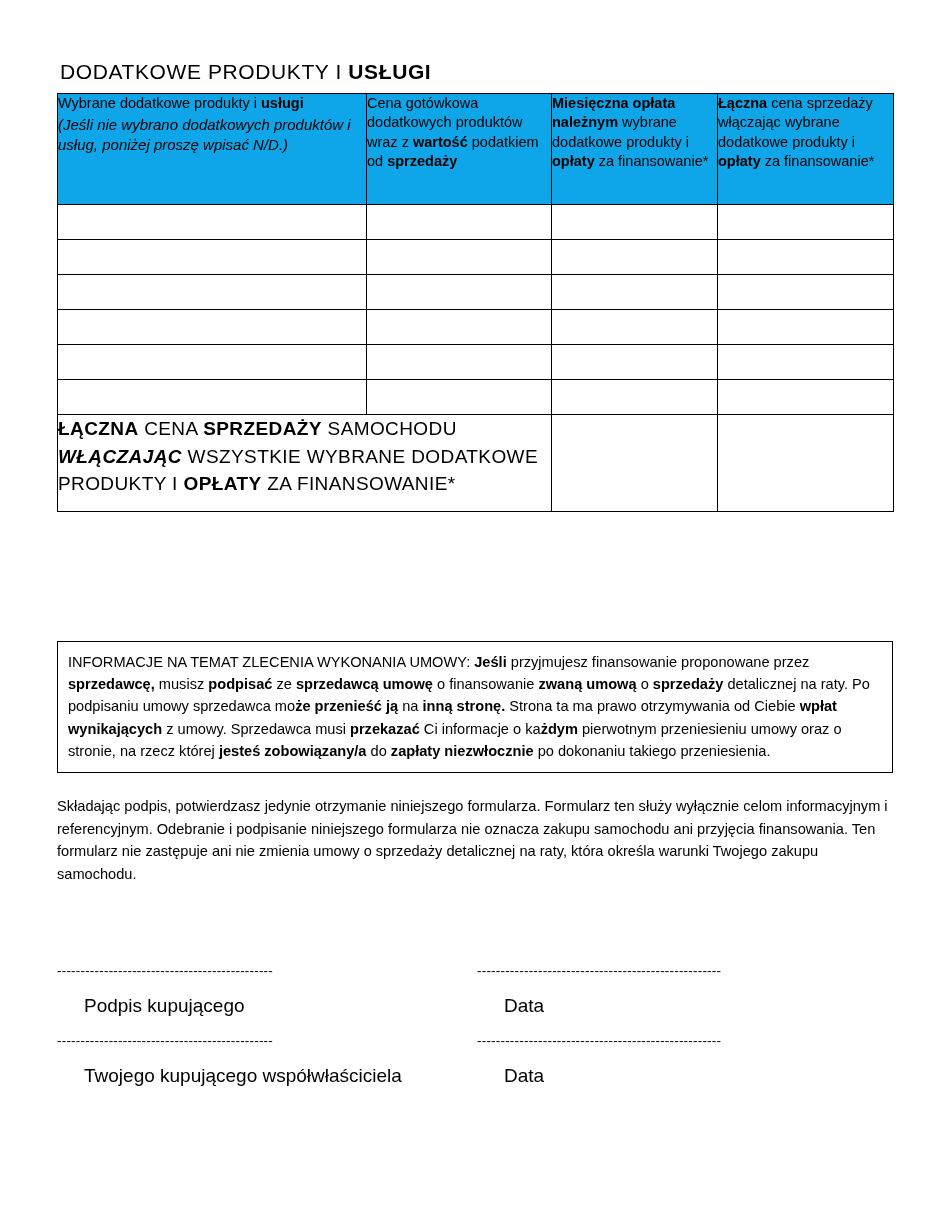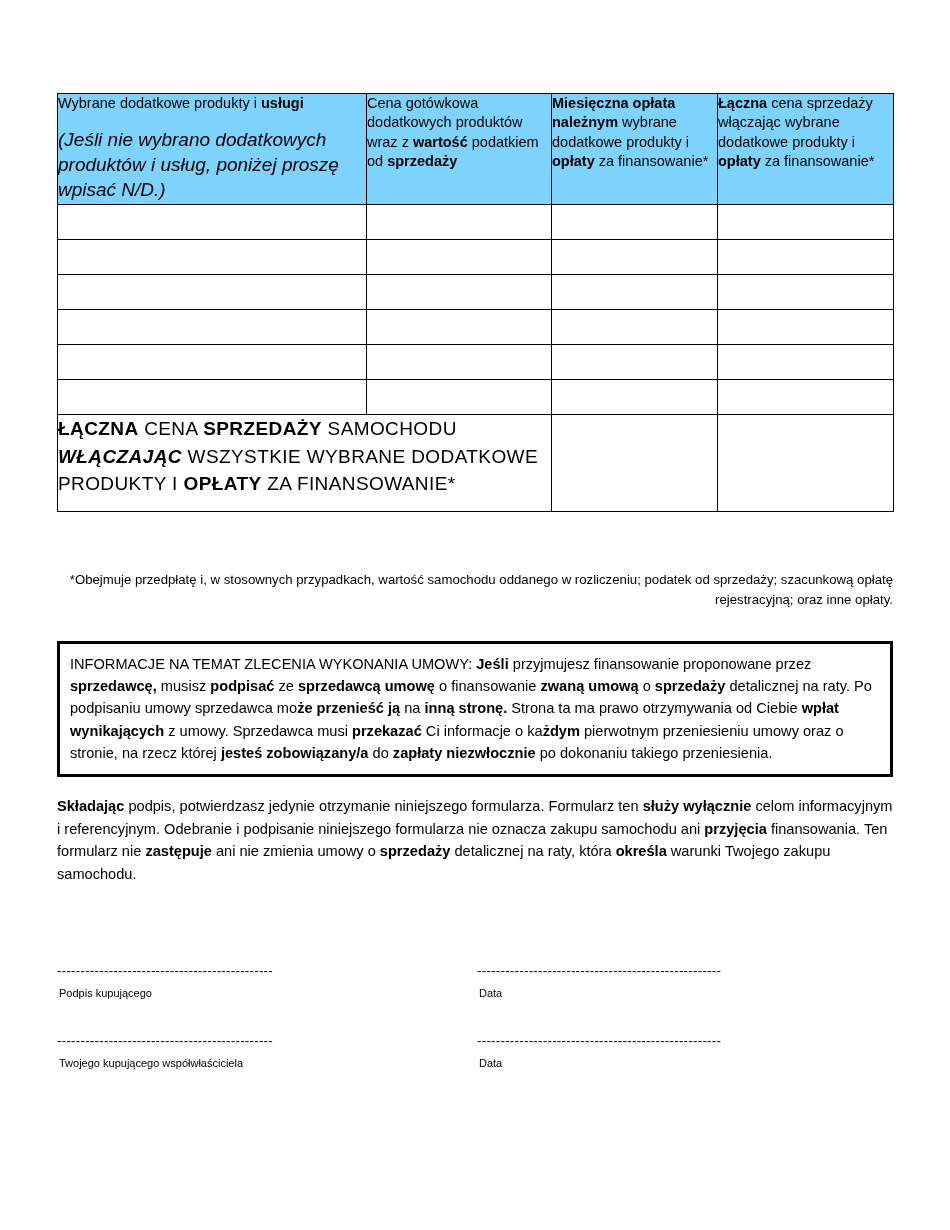--- a/index.html
+++ b/index.html
@@ -41,33 +41,33 @@
     width: 836px;
     border-collapse: collapse;
     table-layout: fixed;
   }
   .prod-table td {
     border: 1px solid #000000;
     vertical-align: top;
     padding: 0;
   }
   .hdr-cell {
-    background: #7dd3fc;
+    background: #0ea5e9;
     padding: 8px 8px 10px 9px;
     font-size: 14.5px;
     line-height: 1.33;
     height: 110px;
   }
   .hdr-cell .b { font-weight: bold; }
   .hdr-note {
     font-style: italic;
-    font-size: 19px;
+    font-size: 15px;
     line-height: 1.3;
     display: block;
-    margin-top: 15px;
+    margin-top: 2px;
   }
   .empty-row td { height: 34px; }
   .total-cell {
     font-size: 19px;
     line-height: 1.45;
     letter-spacing: 0.4px;
     padding: 11px 22px 14px 12px;
     height: 96px;
     vertical-align: top;
   }
@@ -85,37 +85,37 @@
     line-height: 1.55;
   }
 
   
   .info-box {
     position: absolute;
     left: 57px;
     top: 641px;
     width: 836px;
     box-sizing: border-box;
-    border: 3px solid #000000;
+    border: 1px solid #000000;
     padding: 9px 12px 10px 10px;
     font-size: 14.6px;
     line-height: 1.52;
   }
   .info-box .b { font-weight: bold; }
 
   
   .disclaimer {
     position: absolute;
     left: 57px;
     top: 795px;
     width: 840px;
     font-size: 14.6px;
     line-height: 1.55;
   }
-  .disclaimer .b { font-weight: bold; }
+  .disclaimer .b { font-weight: normal; }
 
   
   .ack-title {
     position: absolute;
     left: 62px;
     top: 908px;
     font-size: 19px;
     letter-spacing: 1px;
   }
 
@@ -133,32 +133,34 @@
     font-size: 13.5px;
     letter-spacing: 0.2px;
     color: #000;
     white-space: nowrap;
     overflow: hidden;
   }
   .sig-line.left  { left: 0px;   width: 400px; }
   .sig-line.right { left: 420px; width: 460px; }
   .sig-label {
     position: absolute;
-    top: 24px;
-    font-size: 11px;
+    top: 32px;
+    font-size: 19px;
     white-space: nowrap;
+    margin-left: 25px;
   }
   .sig-label.left  { left: 2px; }
   .sig-label.right { left: 422px; text-align: right; }
 </style>
 </head>
 <body>
 
 <div class="page">
 
+  <div class="doc-title"><span>DODATKOWE PRODUKTY I </span><span class="b">USŁUGI</span></div>
 
   <table class="prod-table">
     <colgroup>
       <col style="width:309px">
       <col style="width:185px">
       <col style="width:166px">
       <col style="width:176px">
     </colgroup>
     <tbody>
       <tr>
@@ -206,21 +208,20 @@
       </tr>
 
       <tr>
         <td class="total-cell" colspan="2"><span class="b">ŁĄCZNA</span><span> CENA </span><span class="b">SPRZEDAŻY</span><span> SAMOCHODU </span><span class="bi">WŁĄCZAJĄC</span><span> WSZYSTKIE WYBRANE DODATKOWE PRODUKTY I </span><span class="b">OPŁATY</span><span> ZA FINANSOWANIE*</span></td>
         <td></td>
         <td></td>
       </tr>
     </tbody>
   </table>
 
-  <div class="footnote">*Obejmuje przedpłatę i, w stosownych przypadkach, wartość samochodu oddanego w rozliczeniu; podatek od sprzedaży; szacunkową opłatę rejestracyjną; oraz inne opłaty.</div>
 
   <div class="info-box"><span>INFORMACJE NA TEMAT ZLECENIA WYKONANIA UMOWY: </span><span class="b">Jeśli</span><span> przyjmujesz finansowanie proponowane przez </span><span class="b">sprzedawcę,</span><span> musisz </span><span class="b">podpisać</span><span> ze </span><span class="b">sprzedawcą umowę</span><span> o finansowanie </span><span class="b">zwaną umową</span><span> o </span><span class="b">sprzedaży</span><span> detalicznej na raty. Po podpisaniu umowy sprzedawca mo</span><span class="b">że przenieść ją</span><span> na </span><span class="b">inną stronę.</span><span> Strona ta ma prawo otrzymywania od Ciebie </span><span class="b">wpłat wynikających</span><span> z umowy. Sprzedawca musi </span><span class="b">przekazać</span><span> Ci informacje o ka</span><span class="b">żdym</span><span> pierwotnym przeniesieniu umowy oraz o stronie, na rzecz której </span><span class="b">jesteś zobowiązany/a</span><span> do </span><span class="b">zapłaty niezwłocznie</span><span> po dokonaniu takiego przeniesienia.</span></div>
 
   <div class="disclaimer"><span class="b">Składając</span><span> podpis, potwierdzasz jedynie otrzymanie niniejszego formularza. Formularz ten </span><span class="b">służy wyłącznie</span><span> celom informacyjnym i referencyjnym. Odebranie i podpisanie niniejszego formularza nie oznacza zakupu samochodu ani </span><span class="b">przyjęcia</span><span> finansowania. Ten formularz nie </span><span class="b">zastępuje</span><span> ani nie zmienia umowy o </span><span class="b">sprzedaży</span><span> detalicznej na raty, która </span><span class="b">określa</span><span> warunki Twojego zakupu samochodu.</span></div>
 
 
   <div class="sig-block sig-1">
     <div class="sig-row">
       <div class="sig-line left">----------------------------------------------</div>
       <div class="sig-line right">----------------------------------------------------</div>

